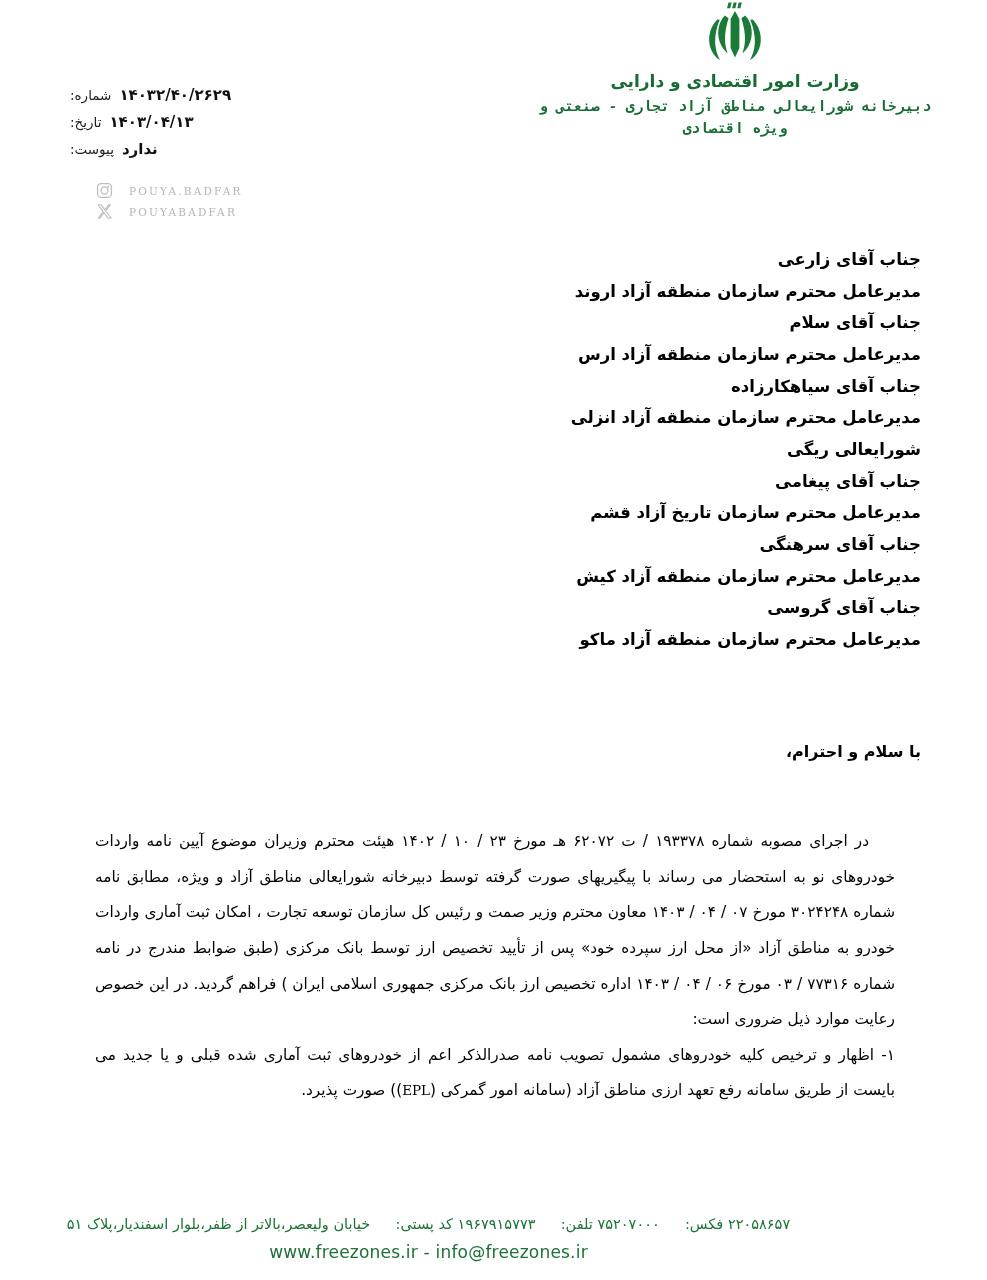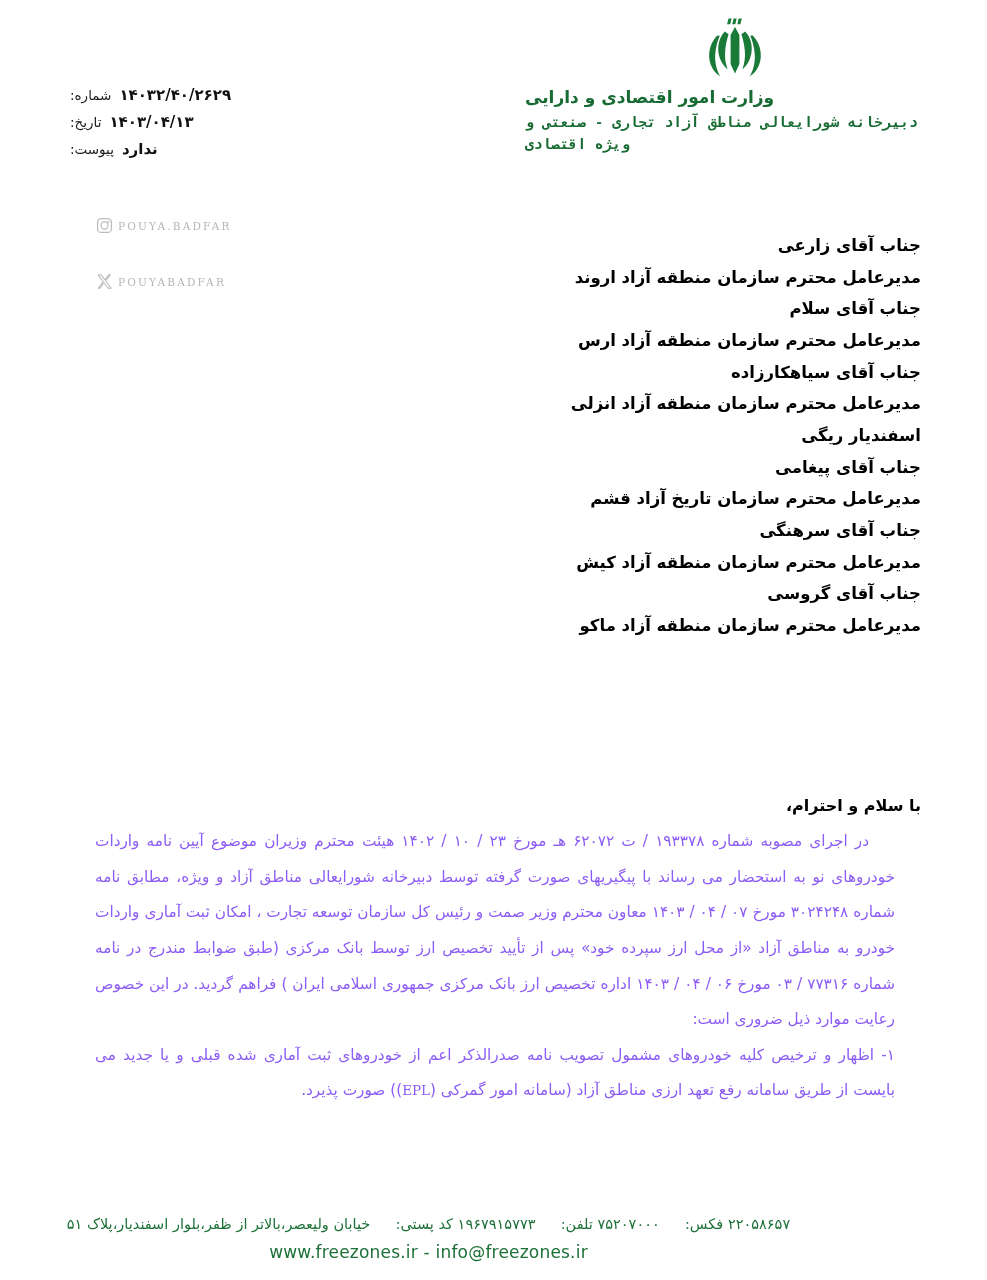--- a/index.html
+++ b/index.html
@@ -12,24 +12,24 @@
     width: 987px;
     height: 1280px;
     background: #ffffff;
     overflow: hidden;
     font-family: "DejaVu Sans", "Liberation Sans", sans-serif;
   }
 
   
   .header-block {
     position: absolute;
-    top: 16px;
+    top: 0;
     right: 42px;
     width: 420px;
-    text-align: left;
+    text-align: center;
     color: #1a6b34;
   }
   .emblem {
     display: block;
     margin: 0 auto 4px auto;
   }
   .ministry-line-1 {
     font-size: 17px;
     font-weight: 700;
     color: #176b33;
@@ -81,40 +81,39 @@
     position: absolute;
     top: 180px;
     left: 96px;
     width: 150px;
     direction: ltr;
     color: #b8b8b8;
   }
   .wm-row {
     display: flex;
     align-items: center;
-    gap: 5px;
+    gap: 16px;
     height: 21px;
-    margin-top: 35px;
   }
   .wm-icon {
     width: 17px;
     height: 17px;
     flex: 0 0 17px;
   }
   .wm-text {
     font-size: 10.5px;
     letter-spacing: 2.2px;
     font-family: "DejaVu Serif", "Liberation Serif", serif;
     color: #b5b5b5;
   }
 
   
   .recipients {
     position: absolute;
-    top: 230px;
+    top: 244px;
     right: 60px;
     width: 870px;
     direction: rtl;
     text-align: right;
   }
   .recipient-group {
     margin-bottom: 0px;
   }
   .recipient-name,
   .recipient-title {
@@ -123,41 +122,41 @@
     color: #000;
     line-height: 1.92;
     text-align: right;
     direction: rtl;
     padding-right: 6px;
   }
 
   
   .salutation {
     position: absolute;
-    top: 796px;
+    top: 742px;
     right: 60px;
     width: 870px;
     text-align: right;
     direction: rtl;
     font-size: 16px;
     font-weight: 700;
     color: #000;
     padding-right: 6px;
   }
   .body-text {
     position: absolute;
     top: 824px;
     right: 92px;
     width: 800px;
     direction: rtl;
     text-align: justify;
     text-align-last: right;
     font-size: 15.3px;
     line-height: 2.33;
-    color: #8b5cf6;
+    color: #000000;
     font-family: "DejaVu Sans", "Liberation Sans", sans-serif;
     margin-left: 12px;
   }
   .body-text p {
     margin: 0;
   }
   .body-text p.indented {
     text-indent: 26px;
   }
   .epl {
@@ -267,21 +266,21 @@
     </div>
     <div class="recipient-group">
       <div class="recipient-name">جناب آقای سلام</div>
       <div class="recipient-title">مدیرعامل محترم سازمان منطقه آزاد ارس</div>
     </div>
     <div class="recipient-group">
       <div class="recipient-name">جناب آقای سیاهکارزاده</div>
       <div class="recipient-title">مدیرعامل محترم سازمان منطقه آزاد انزلی</div>
     </div>
     <div class="recipient-group">
-      <div class="recipient-name">اسفندیار ریگی</div>
+      <div class="recipient-name">شورایعالی ریگی</div>
     </div>
     <div class="recipient-group">
       <div class="recipient-name">جناب آقای پیغامی</div>
       <div class="recipient-title">مدیرعامل محترم سازمان تاریخ آزاد قشم</div>
     </div>
     <div class="recipient-group">
       <div class="recipient-name">جناب آقای سرهنگی</div>
       <div class="recipient-title">مدیرعامل محترم سازمان منطقه آزاد کیش</div>
     </div>
     <div class="recipient-group">

